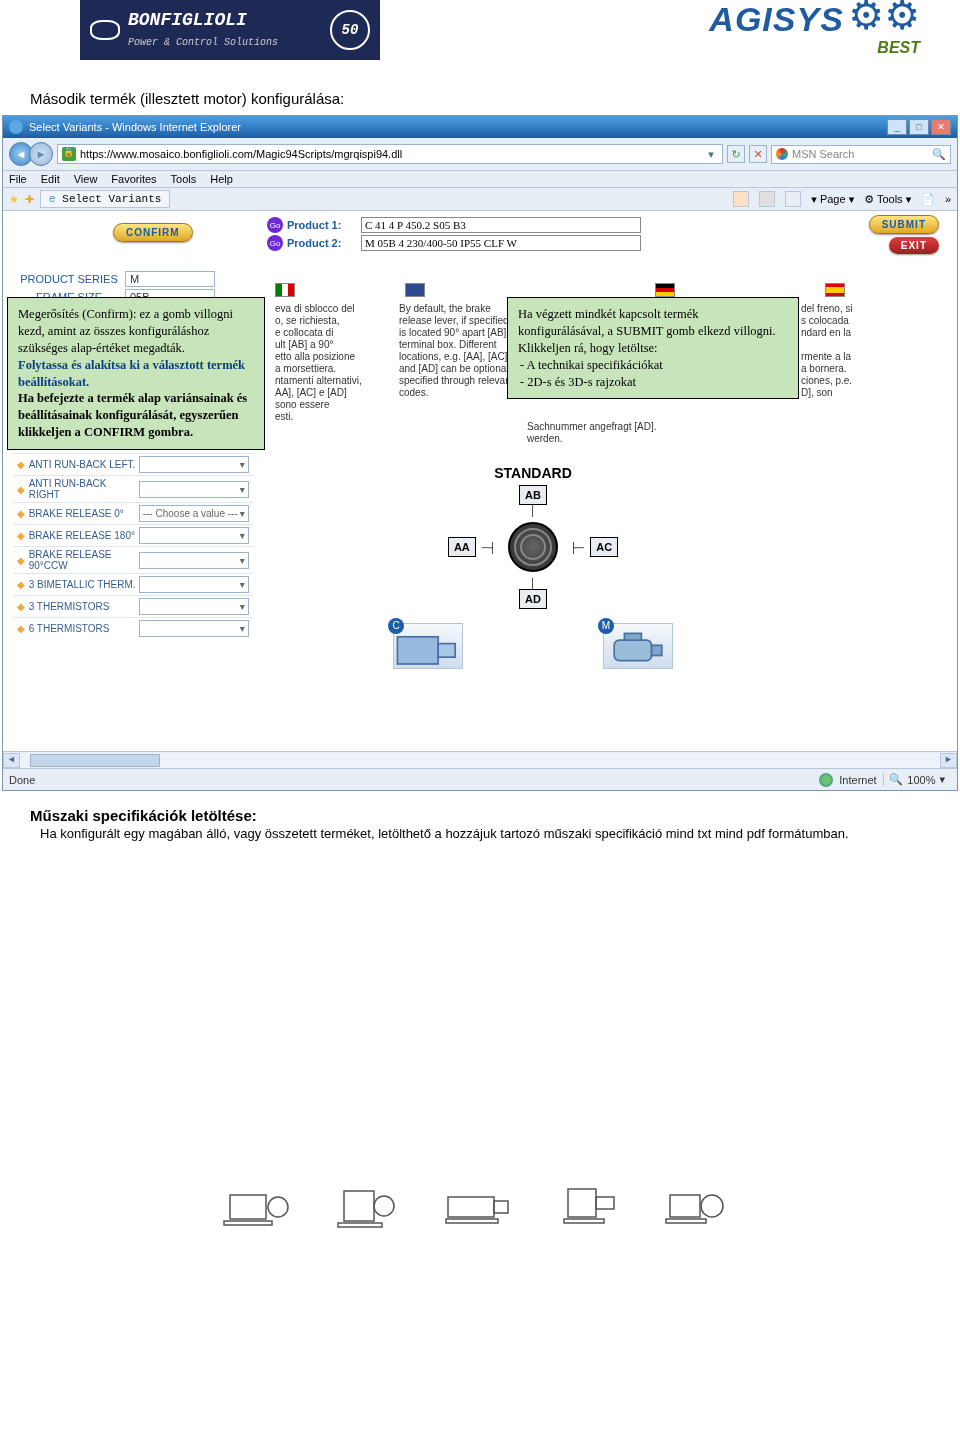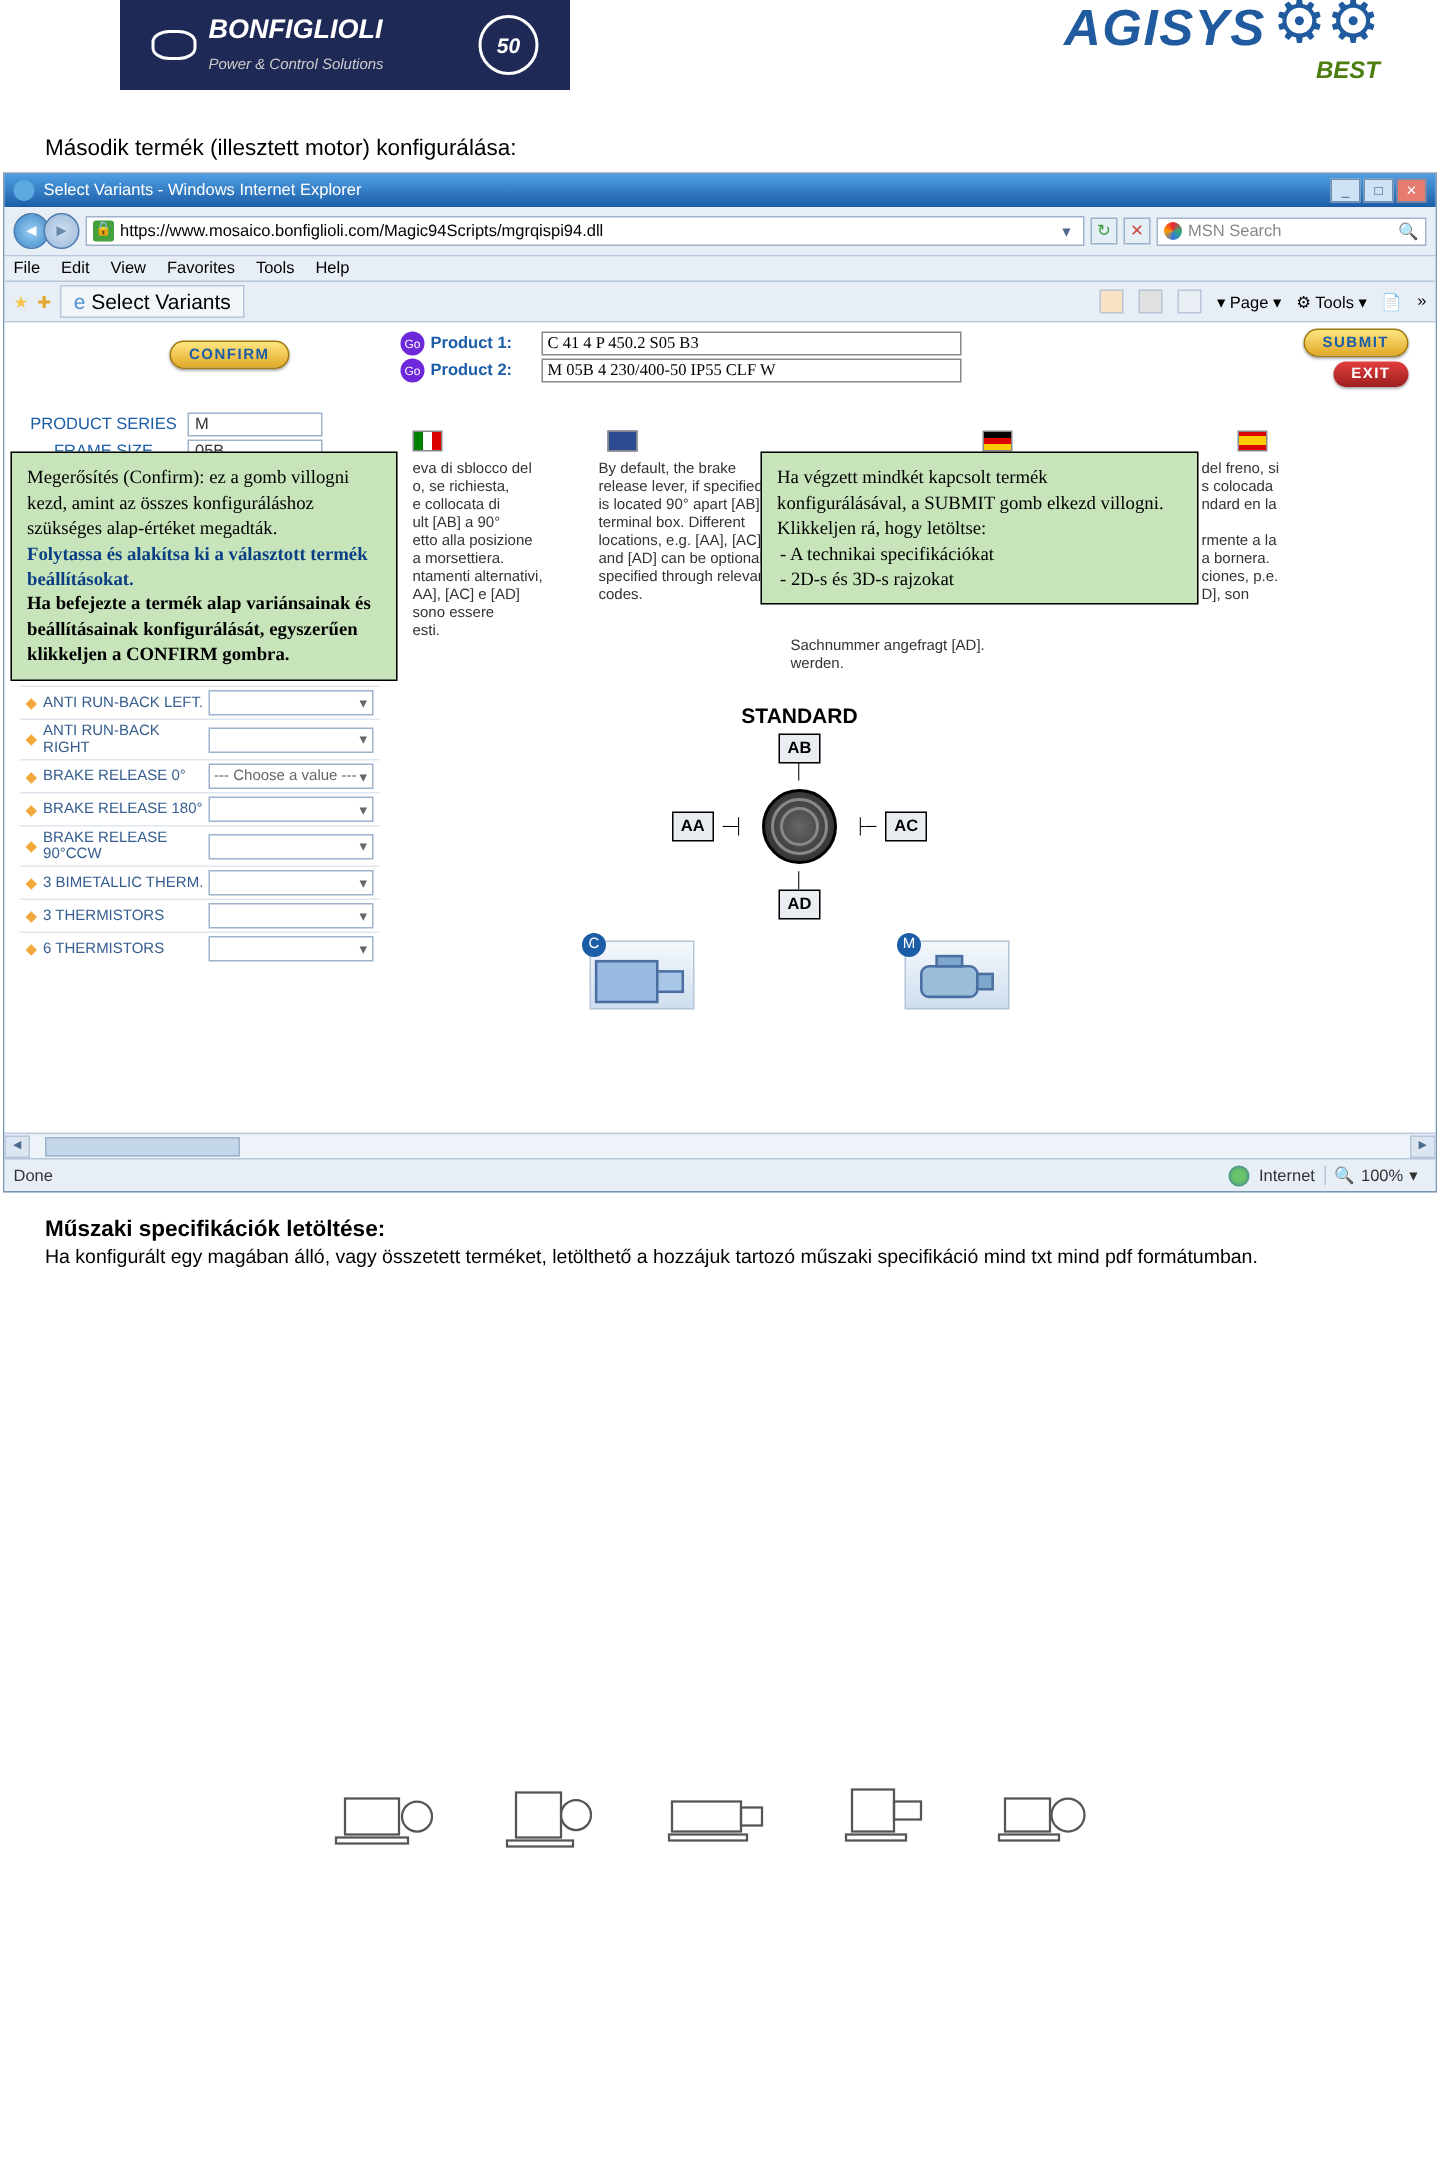--- a/index.html
+++ b/index.html
@@ -1,46 +1,46 @@
 <!DOCTYPE html>
 <html><head>
 <meta charset="utf-8">
 <style>
   * { box-sizing: border-box; margin: 0; padding: 0; }
   body { font-family: Tahoma, Verdana, sans-serif; background: #fff; width: 960px; }
 
   .header-logos { display: flex; justify-content: space-between; align-items: flex-start; padding: 0 40px 20px 80px; }
-  .logo-box-left { width: 300px; height: 60px; background: #1e2956; display: flex; align-items: center; padding: 0 21px; color: #fff; font-size: 18px; font-weight: bold; font-style: italic; }
+  .logo-box-left { width: 300px; height: 60px; background: #1e2956; display: flex; align-items: center; padding: 0 10px; color: #fff; font-size: 18px; font-weight: bold; font-style: italic; font-family: Liberation Mono, monospace; }
   .logo-left-circle { width: 30px; height: 20px; border: 2px solid #fff; border-radius: 12px / 8px; margin-right: 8px; }
   .logo-50 { margin-left: auto; width: 40px; height: 40px; border-radius: 50%; border: 2px solid #fff; display: flex; align-items: center; justify-content: center; font-size: 14px; }
   .logo-left-sub { font-size: 10px; font-weight: normal; color: #ccc; }
   .logo-right { text-align: right; }
   .agisys-text { font-size: 34px; font-weight: bold; font-style: italic; color: #1f5b9e; letter-spacing: 1px; }
   .agisys-gears { display:inline-block; vertical-align: top; color:#1f5b9e; font-size: 40px; line-height: 30px;}
   .best-text { font-size: 16px; font-style: italic; font-weight: bold; color: #4d7c0f; }
 
   .section-title { font-family: Tahoma, sans-serif; font-size: 15px; padding: 10px 30px 2px 30px; }
-  .section-body { font-family: Tahoma, sans-serif; font-size: 13px; padding: 0 30px 10px 30px; }
+  .section-body { font-family: Tahoma, sans-serif; font-size: 13px; padding: 0 30px 10px 40px; }
 
   .browser-frame { border: 1px solid #7a97b1; margin: 6px 2px; background: #d6e5f5; font-family: Tahoma, sans-serif; font-size: 11px; }
   .titlebar { background: linear-gradient(#4f9fe3,#1b5da6); color: #fff; padding: 3px 6px; display: flex; align-items: center; }
   .titlebar-btns { margin-left: auto; display: flex; gap: 2px; }
   .winbtn { width: 20px; height: 16px; background: #cfe3f7; border: 1px solid #6f8db0; font-size: 9px; text-align:center; line-height:14px; color:#33506d;}
   .navbar { display: flex; align-items: center; padding: 4px 6px; gap: 4px; background:#e7eef6; border-bottom:1px solid #b7c6da;}
   .nav-arrows { display: flex; }
   .nav-circle { width:24px; height:24px; border-radius:50%; background: radial-gradient(#9dcff3,#3b87c7); border:1px solid #4c7bb0; display:flex;align-items:center;justify-content:center;color:#fff;}
   .addr-icon { width:14px;height:14px;background:#44a13e;color:#fff;font-size:9px;text-align:center;border-radius:2px;}
   .addrbar { flex:1; background:#fff; border:1px solid #9db3cc; padding:2px 4px; font-size:11px; display:flex;align-items:center;gap:4px;}
   .addr-drop{width:14px;text-align:center;color:#4b6b8e;}
   .navicon{width:18px;height:18px;border:1px solid #9db3cc;background:#e6eef7;color:#4c7bb0;font-size:11px;text-align:center;line-height:16px;}
   .searchbox{width:180px;background:#fff;border:1px solid #9db3cc;padding:2px 4px;color:#888;display:flex;align-items:center;gap:4px;}
   .menubar{padding:2px 6px;display:flex;gap:14px;background:#e7eef6;border-bottom:1px solid #b7c6da;font-size:11px;}
   .toolbar2{padding:2px 6px;display:flex;align-items:center;gap:6px;background:#e7eef6;border-bottom:1px solid #b7c6da;}
   .fav-star{color:#f6c243;}
-  .tab{background:#f2f6fb;border:1px solid #b7c6da;padding:2px 8px;font-size:14px;}
+  .tab{background:#f2f6fb;border:1px solid #b7c6da;padding:2px 8px;font-size:11px;font-family:Liberation Mono, monospace;}
   .toolbar-right{margin-left:auto;display:flex;gap:10px;align-items:center;font-size:11px;}
   .ticon{width:16px;height:16px;border:1px solid #b7c6da;background:#fbe2c6;}
 
   .content-area{ background:#fff; padding:6px 4px 4px 4px; position:relative; min-height:540px;}
   .prod-lines{ margin-left:260px; font-size:11px;}
   .prod-row{display:flex;align-items:center;gap:4px;margin-bottom:2px;}
   .go-circle{width:16px;height:16px;border-radius:50%;background:#6d28d9;color:#fff;font-size:8px;display:flex;align-items:center;justify-content:center;}
   .prod-label{color:#1b5da6;font-weight:bold;width:70px;}
   .prod-input{background:#fff;border:1px solid #888;padding:1px 3px;width:280px;font-family:Tahoma;font-size:11px;}
   .pill{display:inline-block;padding:3px 12px;border-radius:10px;font-size:10px;font-weight:bold;color:#fff;letter-spacing:1px;box-shadow:0 1px 2px rgba(0,0,0,.4);}

